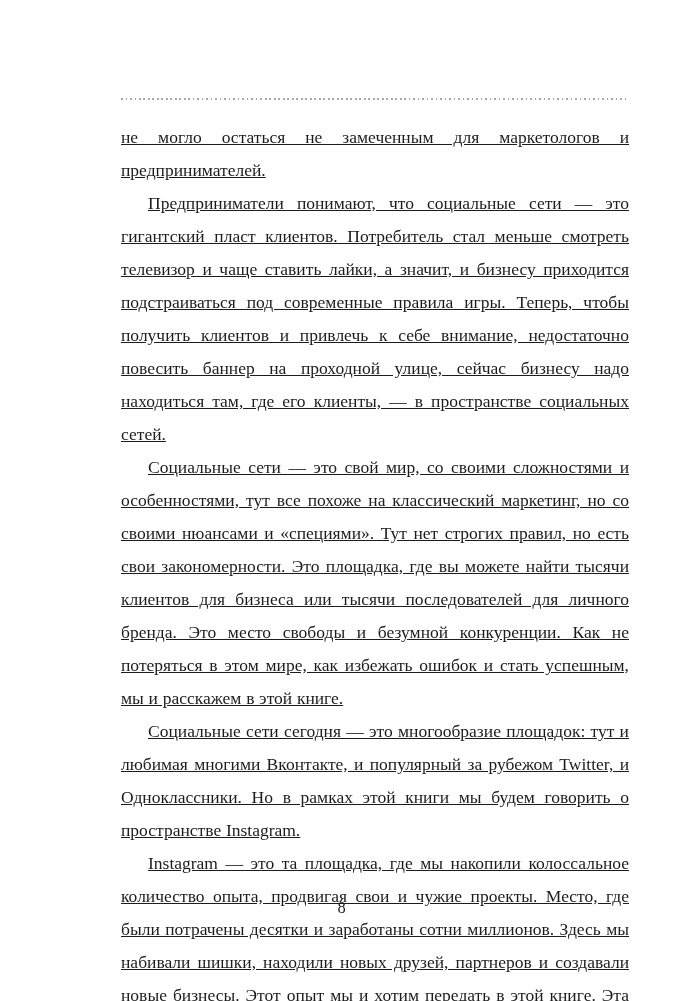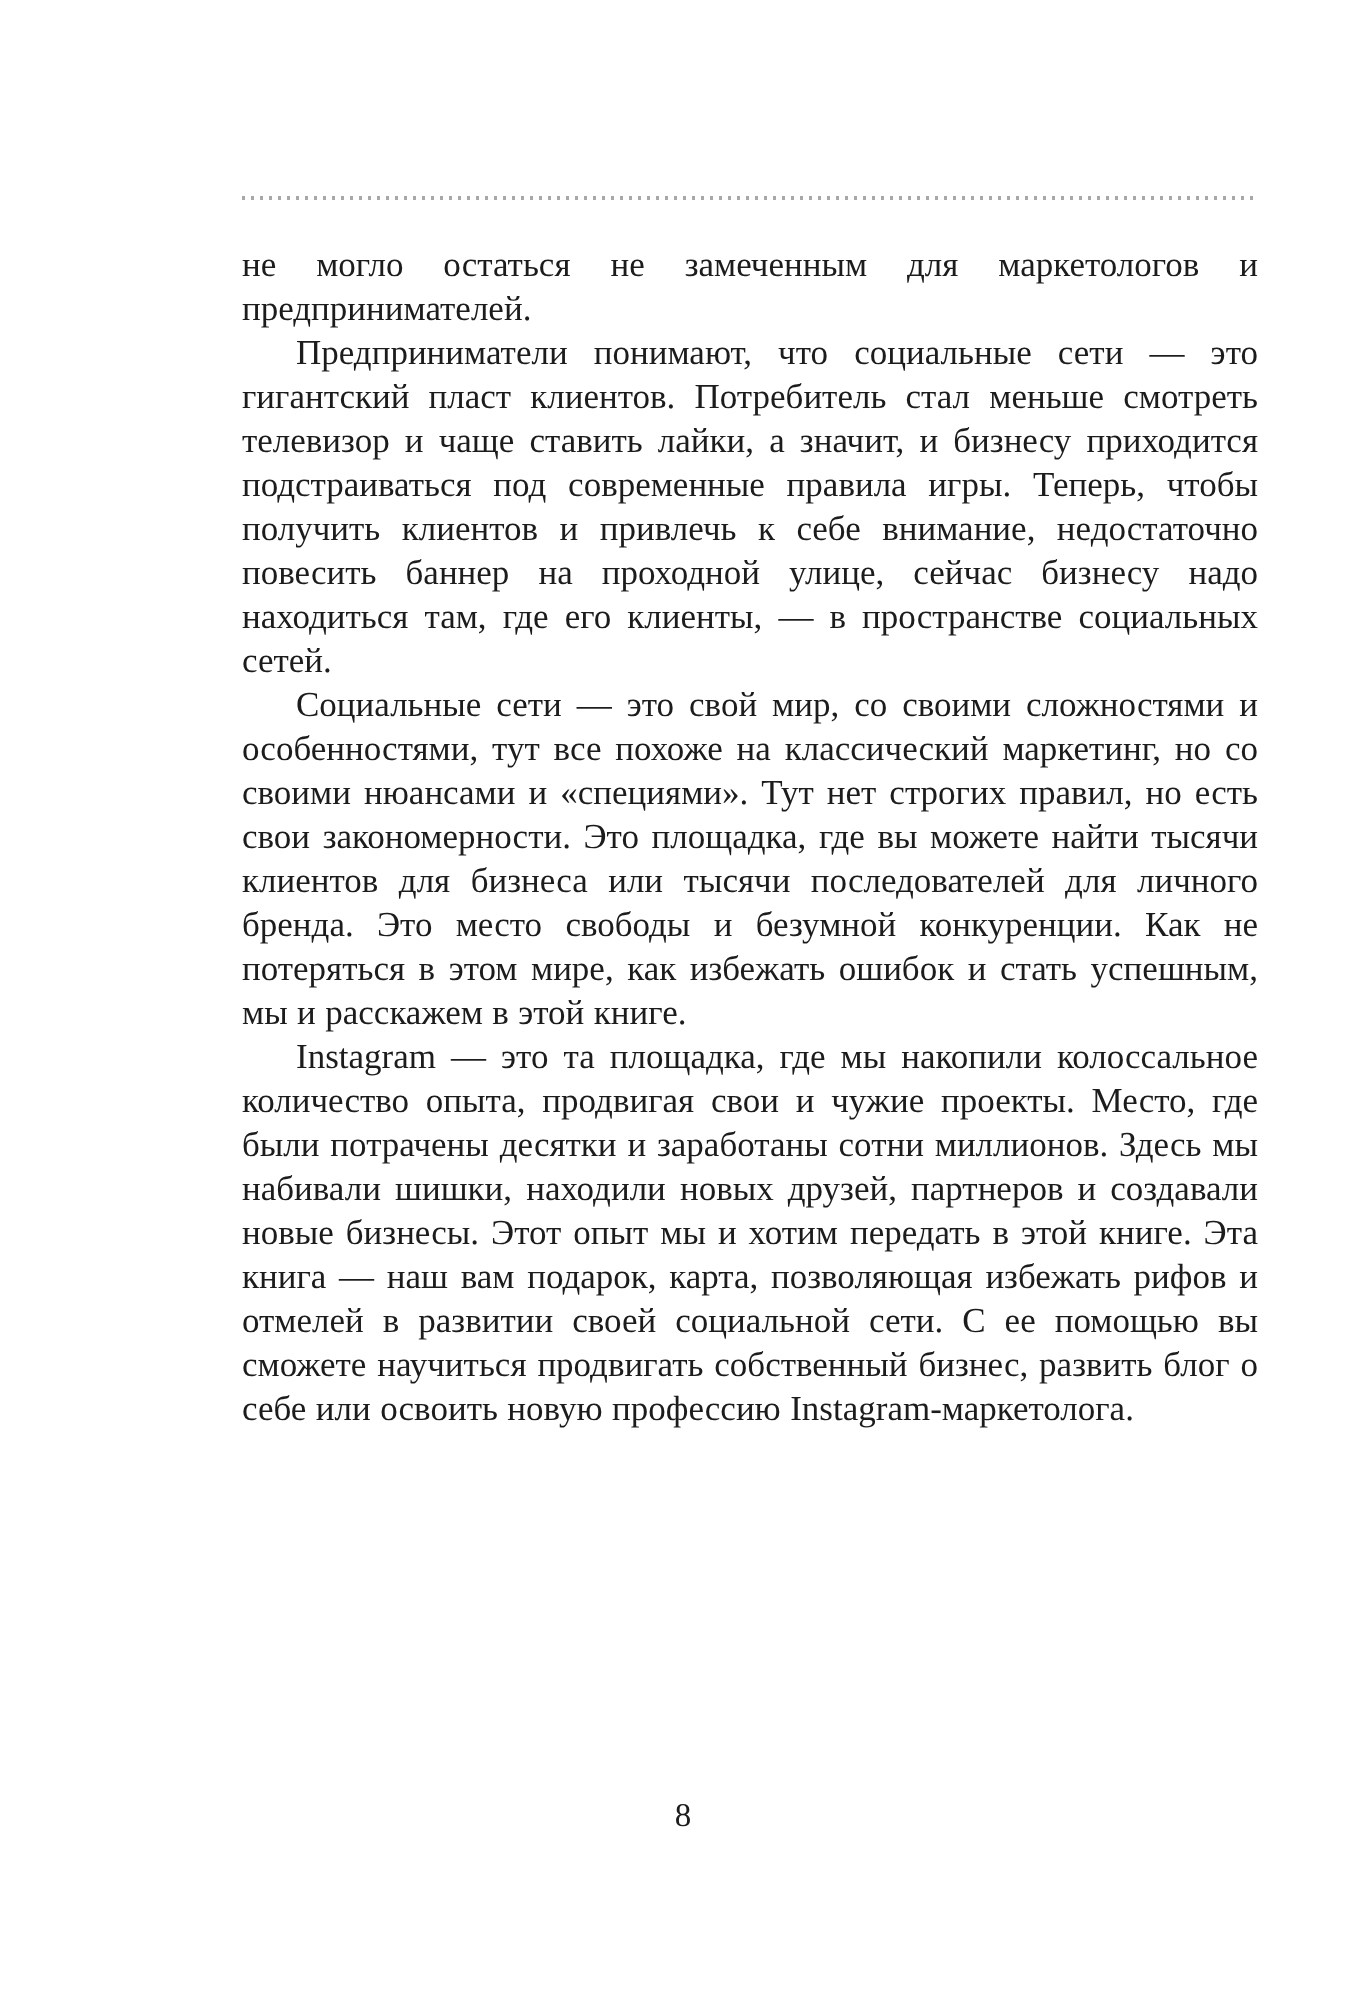--- a/index.html
+++ b/index.html
@@ -29,26 +29,27 @@
         to right,
         #a8a8a8 0px, #a8a8a8 1.5px,
         transparent 1.5px, transparent 4.5px
       );
       background-size: 100% 2px;
       background-repeat: no-repeat;
     }
     .para {
       margin: 0;
       font-size: 17.5px;
-      line-height: 22px;
+      line-height: 33px;
       text-align: justify;
       text-indent: 27px;
       hyphens: auto;
       -webkit-hyphens: auto;
       word-spacing: 0.02em;
+      text-decoration: underline;
     }
     .para.no-indent {
       text-indent: 0;
     }
     .page-number {
       position: absolute;
       left: 0;
       right: 0;
       top: 898px;
       text-align: center;
@@ -58,16 +59,17 @@
   </style>
 </head>
 <body>
 
 <div class="page">
   <div class="text-block">
     <div class="header-rule"></div>
     <p class="para no-indent">не могло остаться не замеченным для маркетологов и предпринимателей.</p>
     <p class="para">Предприниматели понимают, что социальные сети — это гигантский пласт клиентов. Потребитель стал меньше смотреть телевизор и чаще ставить лайки, а значит, и бизнесу приходится подстраиваться под современные правила игры. Теперь, чтобы получить клиентов и привлечь к себе внимание, недостаточно повесить баннер на проходной улице, сейчас бизнесу надо находиться там, где его клиенты, — в пространстве социальных сетей.</p>
     <p class="para">Социальные сети — это свой мир, со своими сложностями и особенностями, тут все похоже на классический маркетинг, но со своими нюансами и «специями». Тут нет строгих правил, но есть свои закономерности. Это площадка, где вы можете найти тысячи клиентов для бизнеса или тысячи последователей для личного бренда. Это место свободы и безумной конкуренции. Как не потеряться в этом мире, как избежать ошибок и стать успешным, мы и расскажем в этой книге.</p>
+    <p class="para">Социальные сети сегодня — это многообразие площадок: тут и любимая многими Вконтакте, и популярный за рубежом Twitter, и Одноклассники. Но в рамках этой книги мы будем говорить о пространстве Instagram.</p>
     <p class="para">Instagram — это та площадка, где мы накопили колоссальное количество опыта, продвигая свои и чужие проекты. Место, где были потрачены десятки и заработаны сотни миллионов. Здесь мы набивали шишки, находили новых друзей, партнеров и создавали новые бизнесы. Этот опыт мы и хотим передать в этой книге. Эта книга — наш вам подарок, карта, позволяющая избежать рифов и отмелей в развитии своей социальной сети. С ее помощью вы сможете научиться продвигать собственный бизнес, развить блог о себе или освоить новую профессию Instagram-маркетолога.</p>
   </div>
   <div class="page-number">8</div>
 </div>
 
 </body></html>

